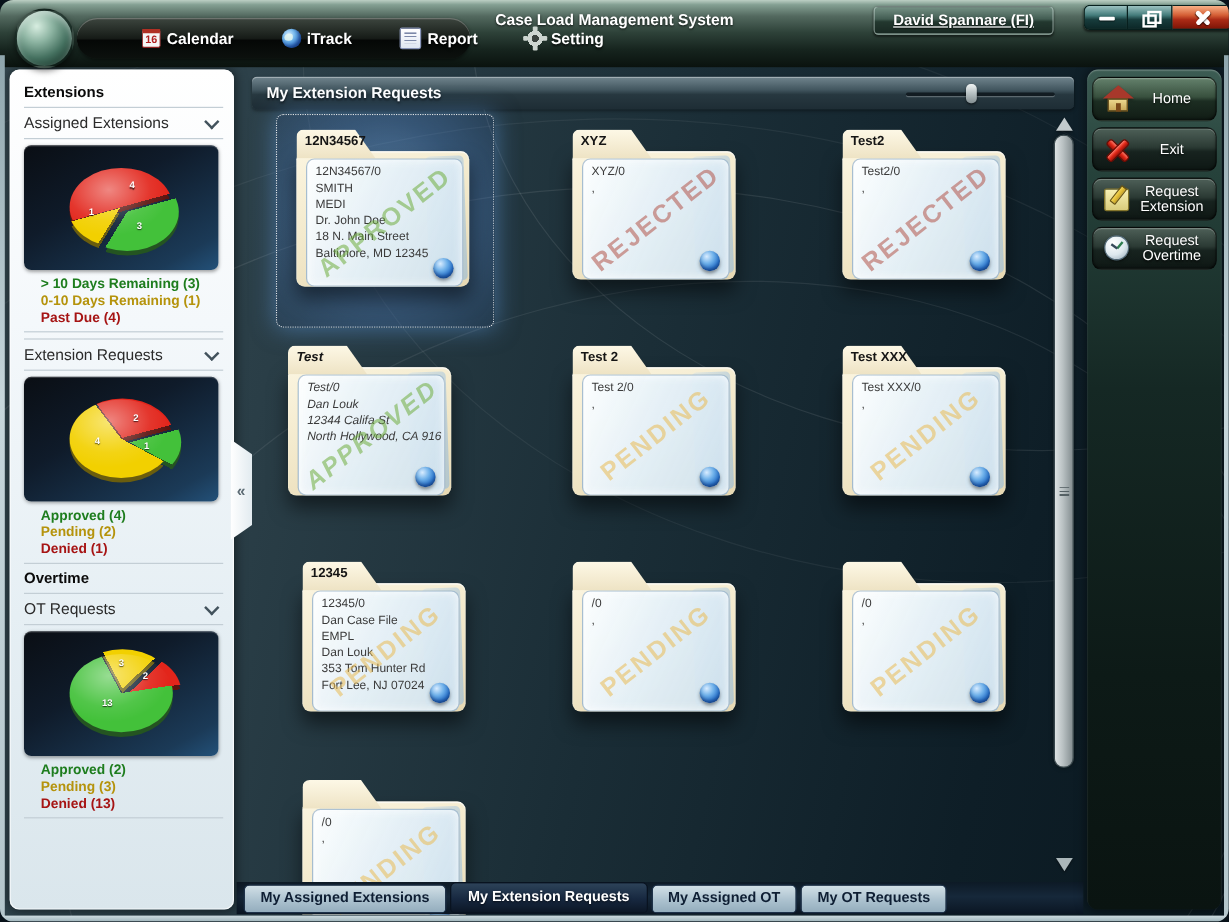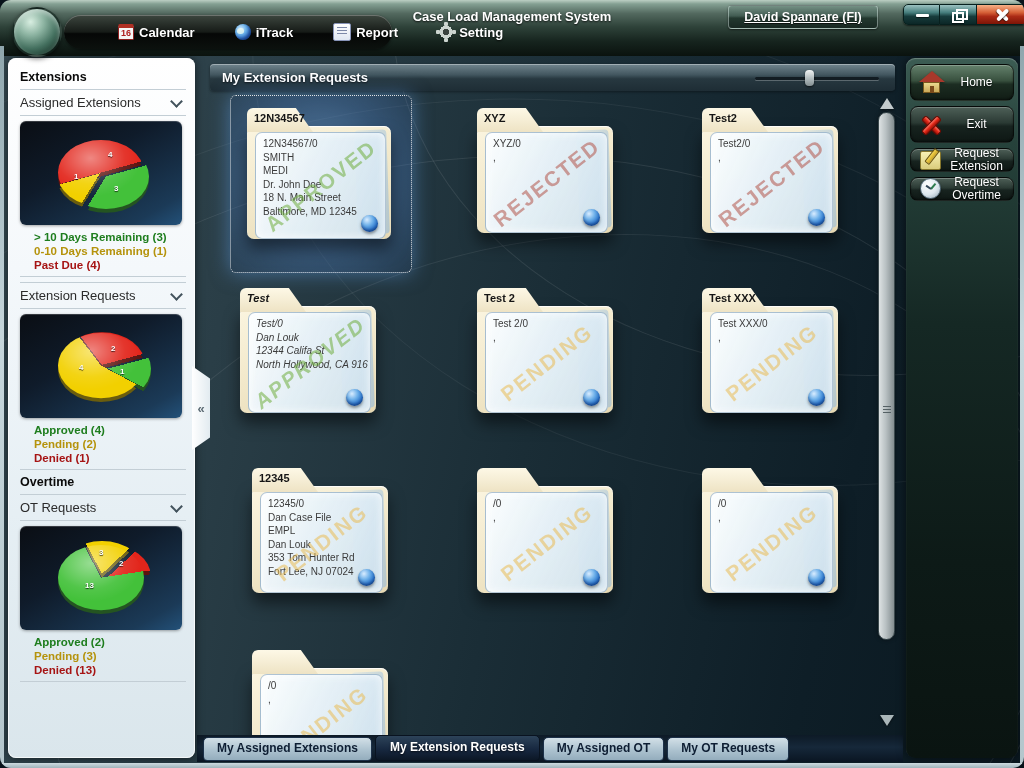--- a/index.html
+++ b/index.html
@@ -160,21 +160,21 @@
   
   .rpanel{position:absolute;left:906px;top:58px;width:112px;bottom:10px;z-index:4;border-radius:9px;
     background:linear-gradient(180deg,#3c5c53 0%,#26423b 12%,#152824 38%,#0d1a17 72%,#0a1411 100%);
     box-shadow:inset 0 1px 1px rgba(255,255,255,.25), 0 0 10px rgba(0,0,0,.55);}
   .rbtn{position:relative;margin:5px 4px 0;height:37px;border-radius:8px;display:flex;align-items:center;
     background:linear-gradient(180deg,#4e6058 0%,#2b3a34 45%,#17231f 55%,#0e1714 100%);
     border:1px solid rgba(0,0,0,.6);box-sizing:border-box;cursor:default;
     box-shadow:inset 0 1px 0 rgba(255,255,255,.25), inset 0 -1px 2px rgba(0,0,0,.45);}
   .rbtn:first-child{margin-top:6px;
     background:linear-gradient(180deg,#64816c 0%,#38503e 45%,#1c2d22 55%,#111c15 100%);}
-  .rbtn.tall{height:24px;}
+  .rbtn.tall{height:36px;}
   .rlabel{flex:1;text-align:center;color:#fff;font-size:12px;font-weight:normal;line-height:13px;
     padding-right:6px;text-shadow:0 1px 2px rgba(0,0,0,.8);}
   .ico{position:relative;width:28px;height:26px;flex:0 0 28px;margin-left:7px;}
   .home-icon .roof{position:absolute;left:1px;top:1px;width:0;height:0;
     border-left:13px solid transparent;border-right:13px solid transparent;border-bottom:11px solid #a8382b;
     filter:drop-shadow(0 1px 1px rgba(0,0,0,.5));}
   .home-icon .hbody{position:absolute;left:5px;top:12px;width:17px;height:11px;
     background:linear-gradient(#ecd98f,#c9a959);border:1px solid #79591e;box-sizing:border-box;}
   .home-icon .door{position:absolute;left:12px;top:16px;width:4px;height:7px;background:#7a4a1a;}
   .exit-icon .b1,.exit-icon .b2{position:absolute;left:2px;top:10px;width:23px;height:7px;border-radius:3px;

